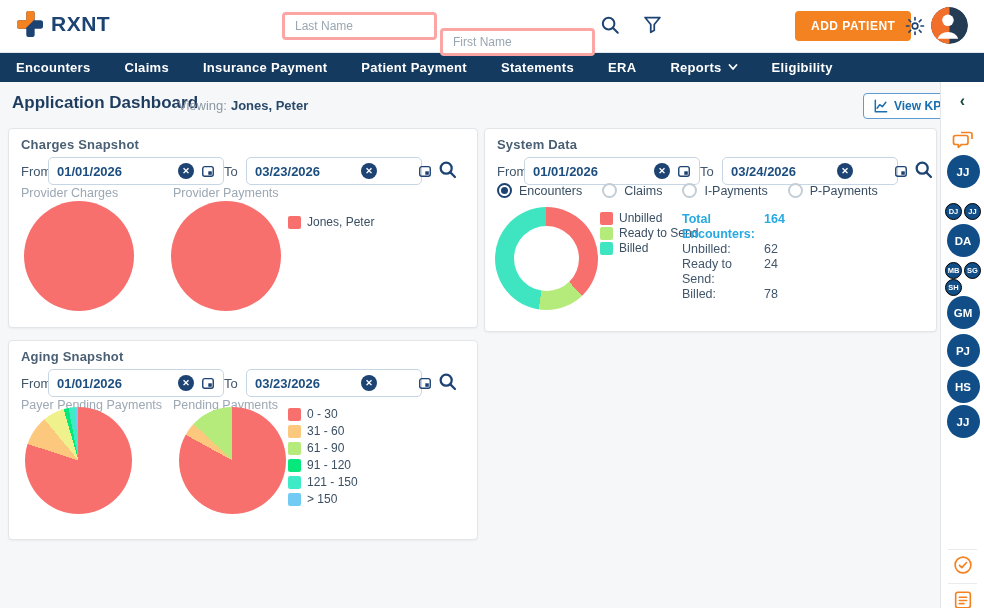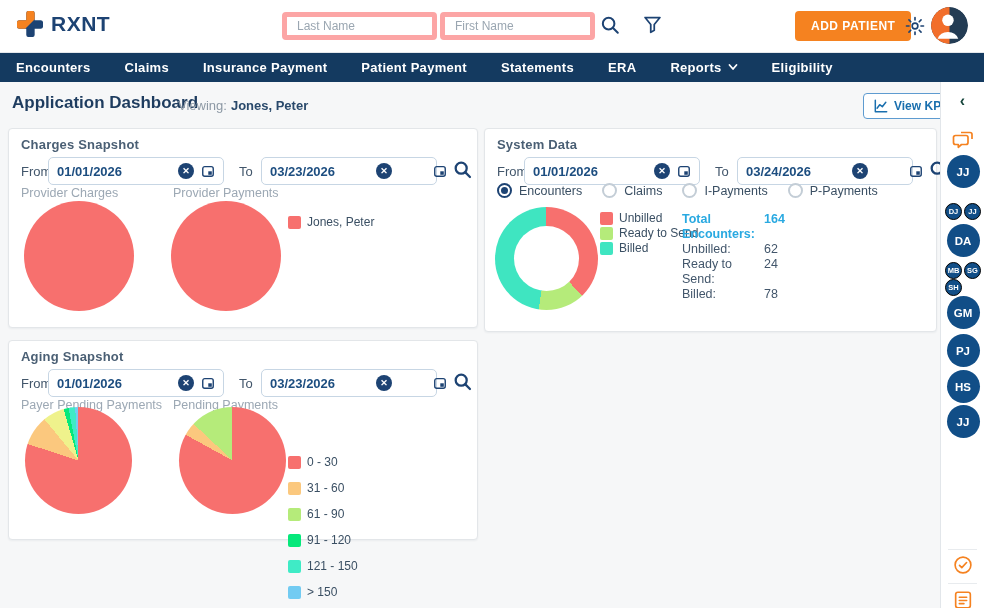--- a/index.html
+++ b/index.html
@@ -2,25 +2,25 @@
 <html><head>
 <meta charset="utf-8">
 <style>
   html,body{margin:0;padding:0;background:#e9ebee;}
   .screen{position:relative;width:984px;height:608px;overflow:hidden;background:#F6F7F8;
           font-family:"Liberation Sans",sans-serif;-webkit-font-smoothing:antialiased;}
   
   .app-header{position:absolute;left:0;top:0;width:984px;height:52px;background:#fff;border-bottom:1px solid #E4E8EC;z-index:5;}
   .logo{position:absolute;left:16px;top:10px;display:flex;align-items:center;gap:7px;cursor:pointer;}
   .brand{font-size:21px;font-weight:800;color:#1D4373;letter-spacing:.5px;}
-  .hdr-input{position:absolute;top:12px;height:28px;width:155px;border:5px solid #fca5a5;border-radius:4px;
+  .hdr-input{position:absolute;top:12px;height:28px;width:155px;border:3px solid #fca5a5;border-radius:4px;
              padding:0 10px;font-size:12px;color:#33475A;background:#fff;box-sizing:border-box;outline:none;
              font-family:"Liberation Sans",sans-serif;}
   .hdr-input::placeholder{color:#9AA6B1;}
-  #lastName{left:282px;} #firstName{left:440px;}
+  #lastName{left:282px;} #firstName{left:440px;margin-top:16px;}
   .hdr-icon-btn{position:absolute;top:13px;width:26px;height:26px;background:none;border:none;cursor:pointer;padding:0;}
   #hdrSearch{left:597px;} #hdrFilter{left:639px;}
   .add-patient{position:absolute;left:795px;top:11px;height:30px;padding:0 16px;background:#F58220;color:#fff;
                font-weight:700;font-size:12px;letter-spacing:.5px;border:none;border-radius:4px;cursor:pointer;
                font-family:"Liberation Sans",sans-serif;}
   #gearBtn{left:902px;top:14px;}
   .user-avatar{position:absolute;left:931px;top:7px;width:37px;height:37px;border-radius:50%;cursor:pointer;overflow:hidden;}
   
   .main-nav{position:absolute;top:52px;left:0;width:984px;height:30px;background:#143A60;display:flex;align-items:center;
             gap:34px;padding-left:16px;box-sizing:border-box;z-index:4;}
@@ -34,42 +34,42 @@
            background:#fff;border:1px solid #5E9BD0;border-radius:4px;color:#1A6FAE;font-size:12px;font-weight:700;
            cursor:pointer;font-family:"Liberation Sans",sans-serif;}
   
   .card{position:absolute;background:#fff;border:1px solid #E3E6E9;border-radius:4px;box-shadow:0 1px 2px rgba(20,40,60,.05);}
   #cardCharges{left:8px;top:128px;width:468px;height:198px;}
   #cardSystem{left:484px;top:128px;width:451px;height:202px;}
   #cardAging{left:8px;top:340px;width:468px;height:198px;}
   .card-title{position:absolute;left:12px;top:8px;font-size:13px;font-weight:700;color:#4A5F74;letter-spacing:.2px;}
   .date-row{position:absolute;left:12px;top:28px;display:flex;align-items:center;height:28px;}
   .dr-label{font-size:13px;color:#42566B;width:27px;flex:none;}
-  .dr-label.to{width:22px;margin-left:15px;}
+  .dr-label.to{width:22px;}
   .date-input{width:176px;height:28px;border:1px solid #C7D6E4;border-radius:5px;display:flex;align-items:center;
               padding:0 8px;gap:7px;box-sizing:border-box;background:#fff;flex:none;cursor:text;}
   .date-input.to{width:176px;gap:41px;}
   .di-val{flex:1;font-size:13px;font-weight:600;color:#1D4E80;}
   .di-clear{width:16px;height:16px;border-radius:50%;background:#1D4373;color:#fff;font-size:9px;line-height:16px;
             text-align:center;font-weight:700;cursor:pointer;flex:none;}
   .di-cal{cursor:pointer;flex:none;display:flex;}
   .dr-search{margin-left:13px;background:none;border:none;padding:0;width:24px;height:24px;cursor:pointer;flex:none;}
   .chart-label{position:absolute;top:57px;font-size:12.5px;color:#9CA8B4;}
   .cl1{left:12px;} .cl2{left:164px;}
   .pie{position:absolute;border-radius:50%;}
   #pieCharges1{left:15px;top:72px;width:110px;height:110px;}
   #pieCharges2{left:162px;top:72px;width:110px;height:110px;}
   #donutSystem{left:10px;top:78px;width:103px;height:103px;}
   #pieAging1{left:16px;top:66px;width:107px;height:107px;}
   #pieAging2{left:170px;top:66px;width:107px;height:107px;}
   .hole{position:absolute;inset:18.5%;background:#fff;border-radius:50%;}
   .legend{position:absolute;display:flex;flex-direction:column;}
   #legendCharges{left:279px;top:86px;gap:4px;}
   #legendSystem{left:115px;top:82px;gap:1px;}
-  #legendAging{left:279px;top:66px;gap:12px;margin-top:48px;}
+  #legendAging{left:279px;top:66px;gap:3px;}
   .legend-row{display:flex;align-items:center;gap:6px;}
   .legend-sq{width:13px;height:13px;border-radius:2px;flex:none;}
   .legend-label{font-size:12px;color:#3A4F63;white-space:nowrap;}
   .radios{position:absolute;left:12px;top:54px;display:flex;gap:20px;align-items:center;}
   .radio{display:flex;align-items:center;gap:7px;cursor:pointer;}
   .rb{width:15px;height:15px;border-radius:50%;border:2px solid #C3CDD6;box-sizing:border-box;position:relative;flex:none;}
   .rb.sel{border-color:#1D4373;}
   .rb.sel::after{content:"";position:absolute;inset:2px;border-radius:50%;background:#1D4373;}
   .radio-label{font-size:12.5px;color:#3A4F63;white-space:nowrap;}
   .stats{position:absolute;left:197px;top:83px;}

